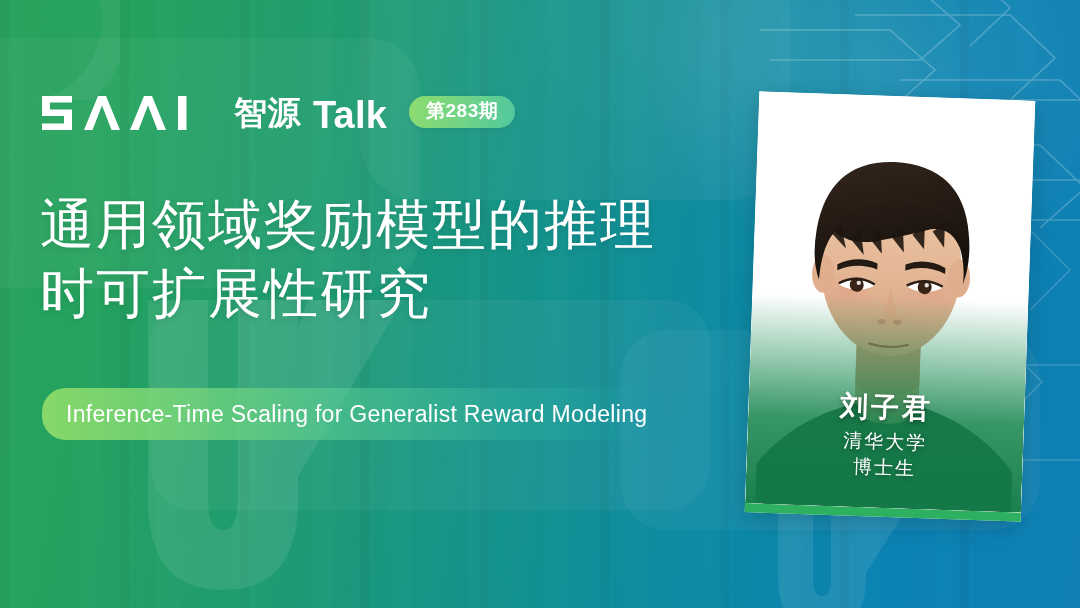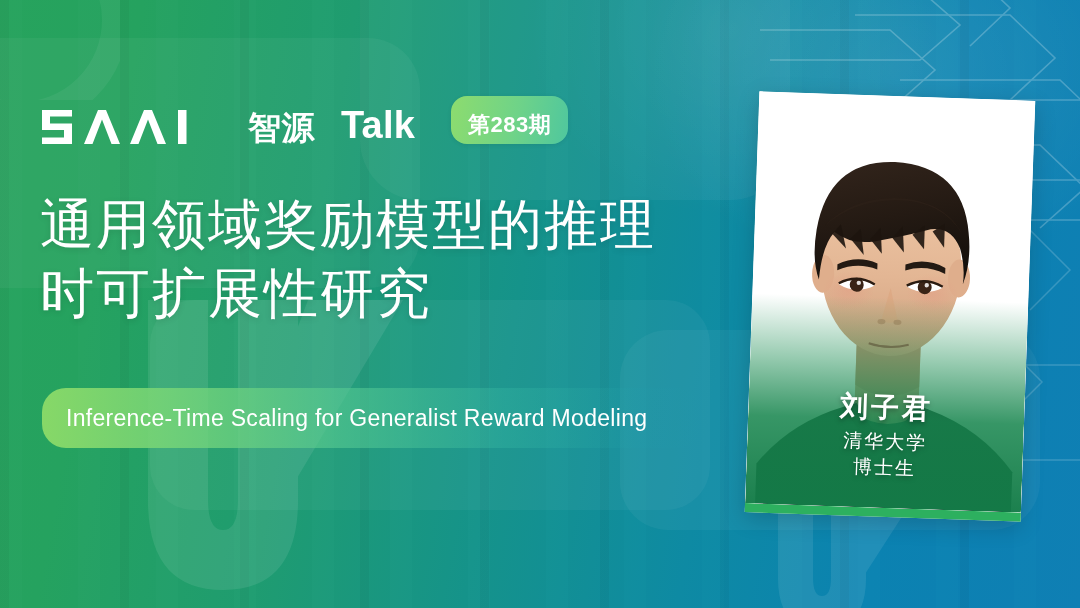--- a/index.html
+++ b/index.html
@@ -46,50 +46,50 @@
   .glow{
     position:absolute;right:-80px;top:-140px;width:520px;height:420px;
     background:radial-gradient(ellipse at center,rgba(255,255,255,.10) 0%,rgba(255,255,255,0) 70%);
   }
   .glow2{
     position:absolute;left:520px;top:-160px;width:420px;height:380px;
     background:radial-gradient(ellipse at center,rgba(255,255,255,.07) 0%,rgba(255,255,255,0) 70%);
   }
 
   
-  .logo-row{position:absolute;left:42px;top:96px;display:flex;align-items:flex-end;gap:26px;}
+  .logo-row{position:absolute;left:42px;top:96px;display:flex;align-items:flex-start;gap:12px;}
   .logo-mark{display:flex;align-items:flex-end;gap:9px;height:34px;}
   .logo-mark svg{display:block;}
   .logo-cn{
     color:#fff;font-size:33px;font-weight:700;letter-spacing:.5px;line-height:1;
     margin-left:2px;
   }
   .logo-talk{
     color:#fff;font-size:38px;font-weight:700;letter-spacing:.2px;line-height:1;
   }
 
   .badge{
     margin-left:10px;
-    padding:18px 17px 8px;border-radius:16px;
+    padding:5px 17px 8px;border-radius:16px;
     background:linear-gradient(100deg,#8ddc6e 0%,#6fd388 55%,#4fc79e 100%);
-    color:#fff;font-size:22px;font-weight:700;line-height:1;letter-spacing:.5px;
+    color:#fff;font-size:19px;font-weight:700;line-height:1;letter-spacing:.5px;
     box-shadow:0 1px 4px rgba(0,0,0,.08);
   }
 
   
   .title{
     position:absolute;left:40px;top:190px;width:690px;
     color:#fff;font-size:54px;font-weight:400;line-height:1.28;letter-spacing:2px;
     text-shadow:0 2px 6px rgba(0,0,0,.12);
   }
   .title-line{display:block;}
 
   
   .pill{
-    position:absolute;left:42px;top:388px;width:660px;height:60px;
+    position:absolute;left:42px;top:388px;width:660px;height:52px;
     border-radius:24px;
     background:linear-gradient(90deg,
       rgba(140,219,104,0.95) 0%,
       rgba(118,213,120,0.85) 20%,
       rgba(86,202,146,0.62) 45%,
       rgba(55,186,165,0.34) 70%,
       rgba(30,160,175,0.10) 90%,
       rgba(20,145,175,0.0) 100%);
     display:flex;align-items:center;
   }

